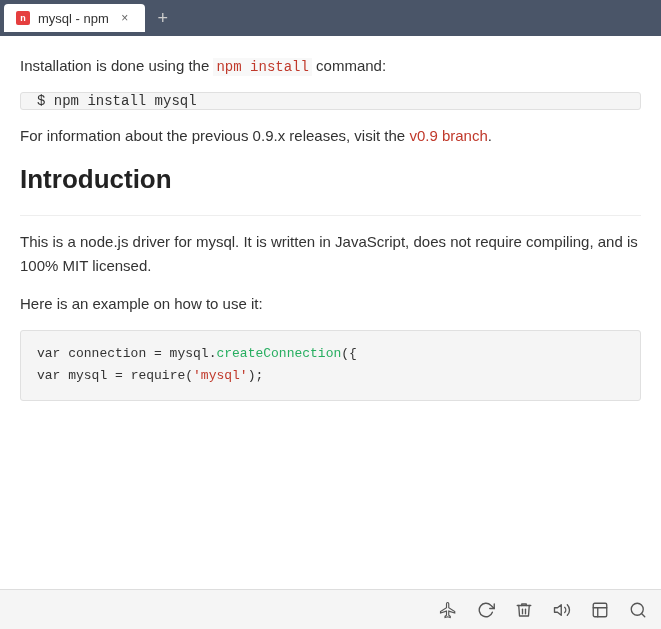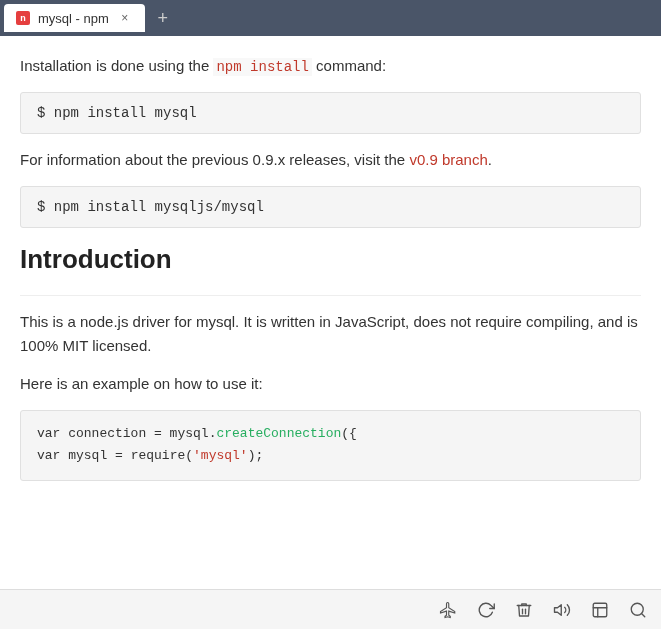--- a/index.html
+++ b/index.html
@@ -97,21 +97,21 @@
       color: #c0392b;
       font-size: 14px;
       background: #f8f8f8;
       padding: 1px 3px;
     }
 
     .code-block {
       background: #f5f5f5;
       border: 1px solid #e0e0e0;
       border-radius: 3px;
-      padding: 12px 16px;
+      padding: 0 16px;
       margin: 12px 0;
       font-family: 'Courier New', Courier, monospace;
       font-size: 14px;
       color: #333;
     }
 
     .paragraph {
       font-size: 15px;
       color: #333;
       line-height: 1.6;
@@ -208,23 +208,20 @@
 
   <div class="code-block">
     <span>$ npm install mysql</span>
   </div>
 
   <p class="paragraph">
     <span>For information about the previous 0.9.x releases, visit the </span><a class="link-red" href="#">v0.9 branch</a><span>.</span>
   </p>
 
 
-  <div class="code-block">
-    <span>$ npm install mysqljs/mysql</span>
-  </div>
 
   <h2 class="intro">
     <span>Introduction</span>
   </h2>
 
   <p class="paragraph">
     <span>This is a node.js driver for mysql. It is written in JavaScript, does not require compiling, and is 100% MIT licensed.</span>
   </p>
 
   <p class="paragraph">

